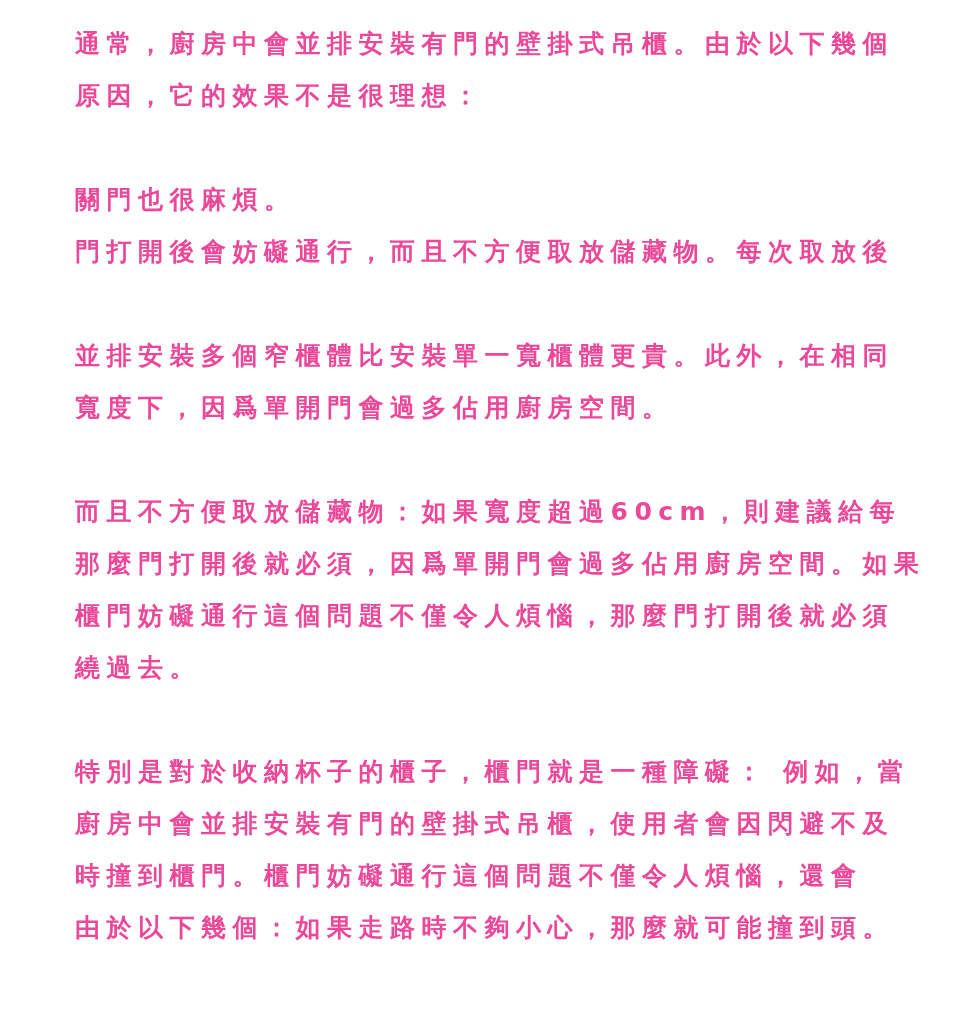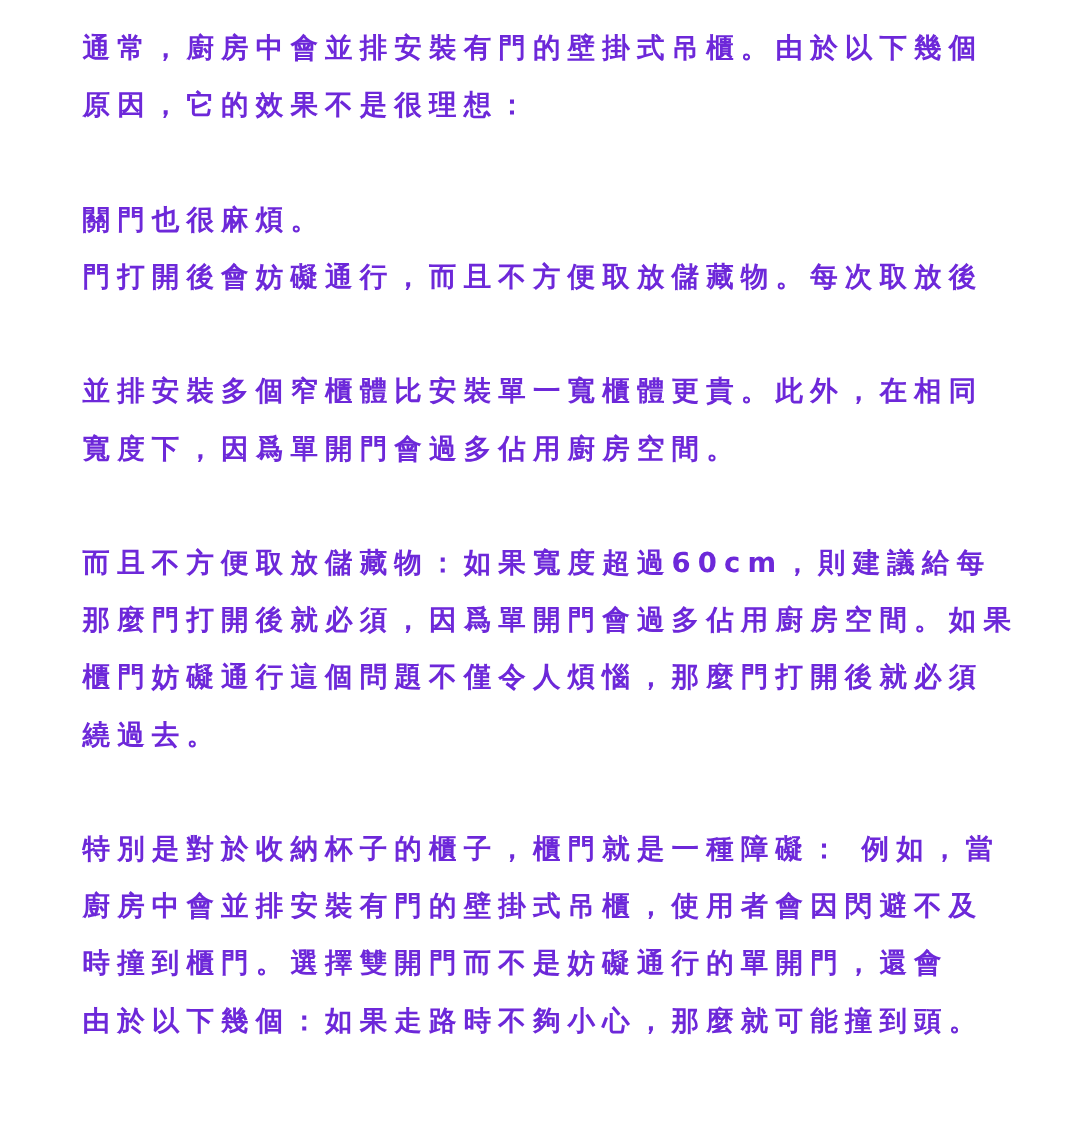--- a/index.html
+++ b/index.html
@@ -11,21 +11,21 @@
       width: 975px;
       height: 1024px;
       overflow: hidden;
       position: relative;
     }
     .article {
       position: absolute;
       left: 75px;
       top: 18px;
       width: 840px;
-      color: #6d28d9;
+      color: #ec4899;
       font-family: "DejaVu Sans", "Liberation Sans", sans-serif;
       font-size: 25px;
       font-weight: bold;
       letter-spacing: 6.5px;
       line-height: 52px;
     }
     .para {
       margin: 0 0 52px 0;
       padding: 0;
       white-space: normal;
@@ -55,16 +55,16 @@
   </p>
   <p class="para">
     <span class="line">而且不方便取放儲藏物：如果寬度超過60cm，則建議給每</span>
     <span class="line">那麼門打開後就必須，因爲單開門會過多佔用廚房空間。如果</span>
     <span class="line">櫃門妨礙通行這個問題不僅令人煩惱，那麼門打開後就必須</span>
     <span class="line">繞過去。</span>
   </p>
   <p class="para">
     <span class="line">特別是對於收納杯子的櫃子，櫃門就是一種障礙： 例如，當</span>
     <span class="line">廚房中會並排安裝有門的壁掛式吊櫃，使用者會因閃避不及</span>
-    <span class="line">時撞到櫃門。選擇雙開門而不是妨礙通行的單開門，還會</span>
+    <span class="line">時撞到櫃門。櫃門妨礙通行這個問題不僅令人煩惱，還會</span>
     <span class="line">由於以下幾個：如果走路時不夠小心，那麼就可能撞到頭。</span>
   </p>
 </div>
 
 </body></html>

